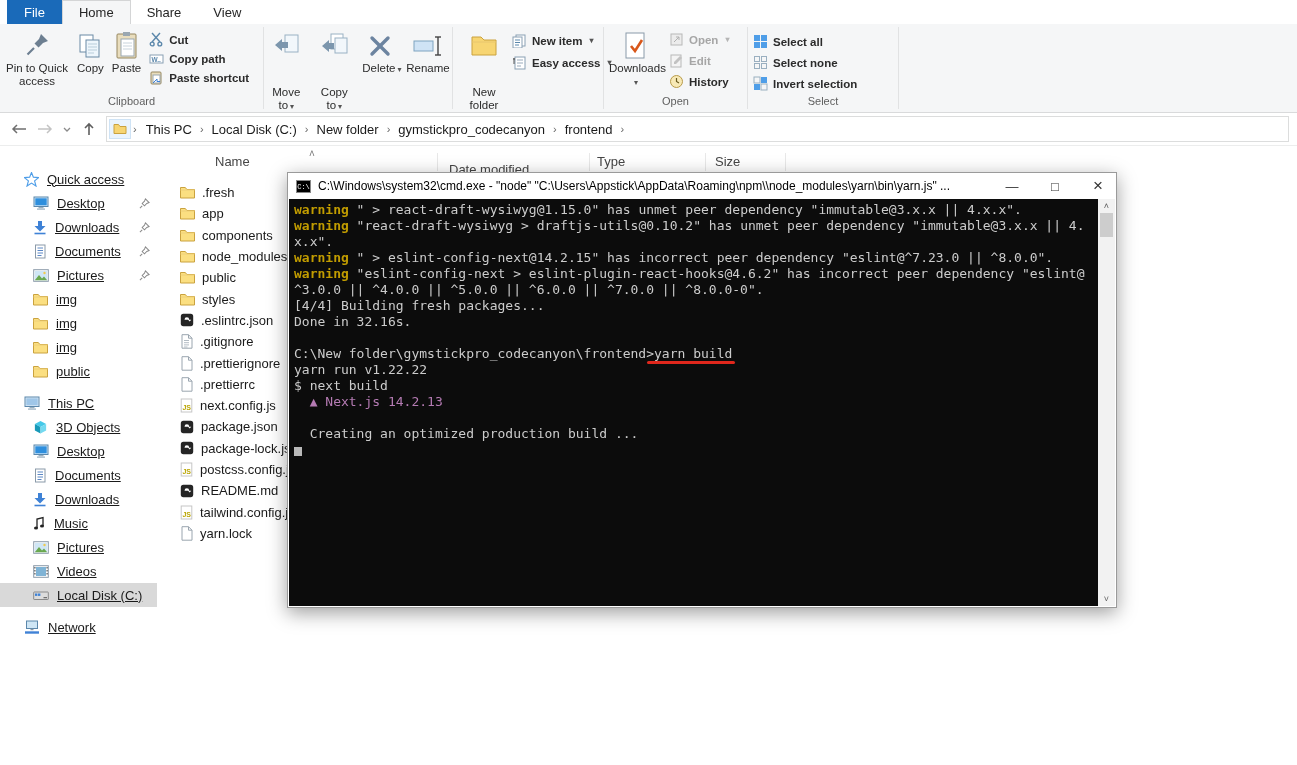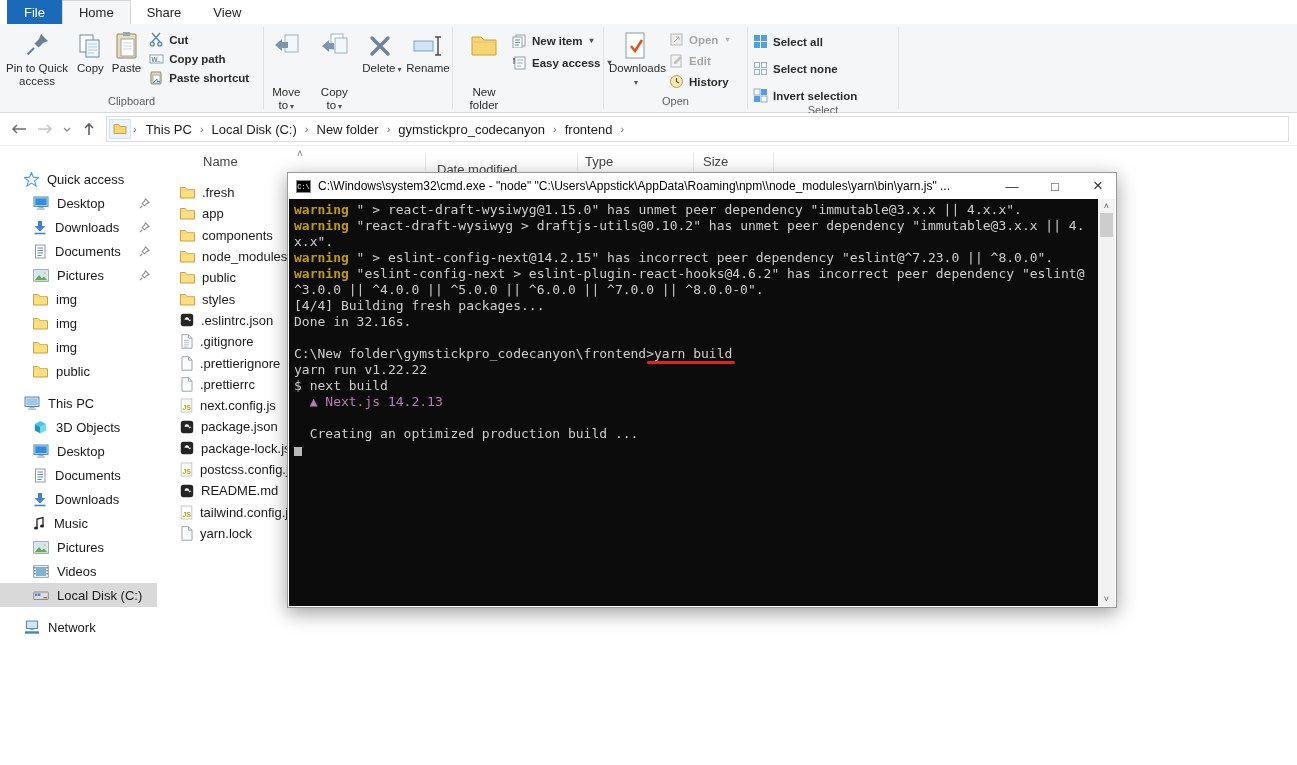--- a/index.html
+++ b/index.html
@@ -32,27 +32,27 @@
   .addrrow { height:33px; background:#fff; display:flex; align-items:center; padding:0 8px 0 6px; border-bottom:1px solid #eceded; position:relative; z-index:2; }
   .navbtn { width:26px; height:24px; display:flex; align-items:center; justify-content:center; font-size:15px; }
   .addrbox { flex:1; height:26px; border:1px solid #dcdddd; display:flex; align-items:center; padding:0 2px; gap:1px; font-size:13px; margin-left:4px; }
   .crumb-icon { width:22px; height:20px; display:flex; align-items:center; justify-content:center; border:1px solid #cfe3f5; background:#eaf4fd; }
   .crumb { padding:2px 7px; white-space:nowrap; }
   .crumb-sep { color:#666; font-size:11px; padding:0 1px; }
 
   
   .main { position:absolute; top:148px; left:0; right:0; bottom:0; display:flex; z-index:1; }
   .sidebar { width:157px; padding-top:19px; flex:none; }
-  .srow { height:24px; display:flex; align-items:center; gap:8px; padding-left:24px; position:relative; font-size:13px; white-space:nowrap; }
+  .srow { height:24px; display:flex; align-items:center; gap:8px; padding-left:24px; position:relative; font-size:13px; white-space:nowrap;text-decoration:underline; }
   .srow.child { padding-left:33px; }
   .srow.selected { background:#d9d9d9; }
   .srow .pin { position:absolute; right:7px; top:6px; }
   .sgap { height:8px; }
   .filepane { flex:1; position:relative; }
-  .cols { position:absolute; top:3px; left:0; right:0; height:21px; font-size:13px; color:#454545; }
+  .cols { position:absolute; top:3px; left:12px; right:0; height:21px; font-size:13px; color:#454545; }
   .cols span.colh { position:absolute; top:3px; }
   .sortcaret { position:absolute; top:-3px; font-size:10px; color:#777; }
   .colsep { position:absolute; top:2px; height:18px; width:1px; background:#e8e8e8; }
   .filelist { position:absolute; top:34px; left:0; width:260px; }
   .frow { height:21.3px; display:flex; align-items:center; gap:7px; padding-left:23px; font-size:13px; white-space:nowrap; }
 
   
   .cmd { position:absolute; left:287px; top:172px; width:830px; height:436px; background:#fff; border:1px solid #9a9a9a; box-shadow:0 5px 18px rgba(0,0,0,.38); z-index:10; }
   .cmd-title { height:26px; display:flex; align-items:center; padding:0 0 0 8px; gap:7px; font-size:12px; color:#000; }
   .cmd-ico { width:15px; height:13px; background:#000; color:#fff; font-size:7px; line-height:13px; text-align:center; border:1px solid #888; flex:none; font-family:"Liberation Mono",monospace; }
@@ -292,21 +292,21 @@
         </div>
       </div>
     </div>
     <div class="rlabel">Open</div>
   </div>
 
   <div class="rsep"></div>
 
   <div class="rgroup" style="width:150px;">
     <div class="rbody">
-      <div class="rcol" style="gap:10px; padding-top:6px;">
+      <div class="rcol" style="gap:4px; padding-top:6px;">
         <div class="rbtn-sm">
           <span>
             <svg width="15" height="15" viewBox="0 0 15 15">
                 <g fill="#4f9ee8">
                   <rect x="1" y="1" width="6" height="6"></rect>
                   <rect x="8" y="1" width="6" height="6"></rect>
                   <rect x="1" y="8" width="6" height="6"></rect>
                   <rect x="8" y="8" width="6" height="6"></rect>
                 </g>
               </svg>

